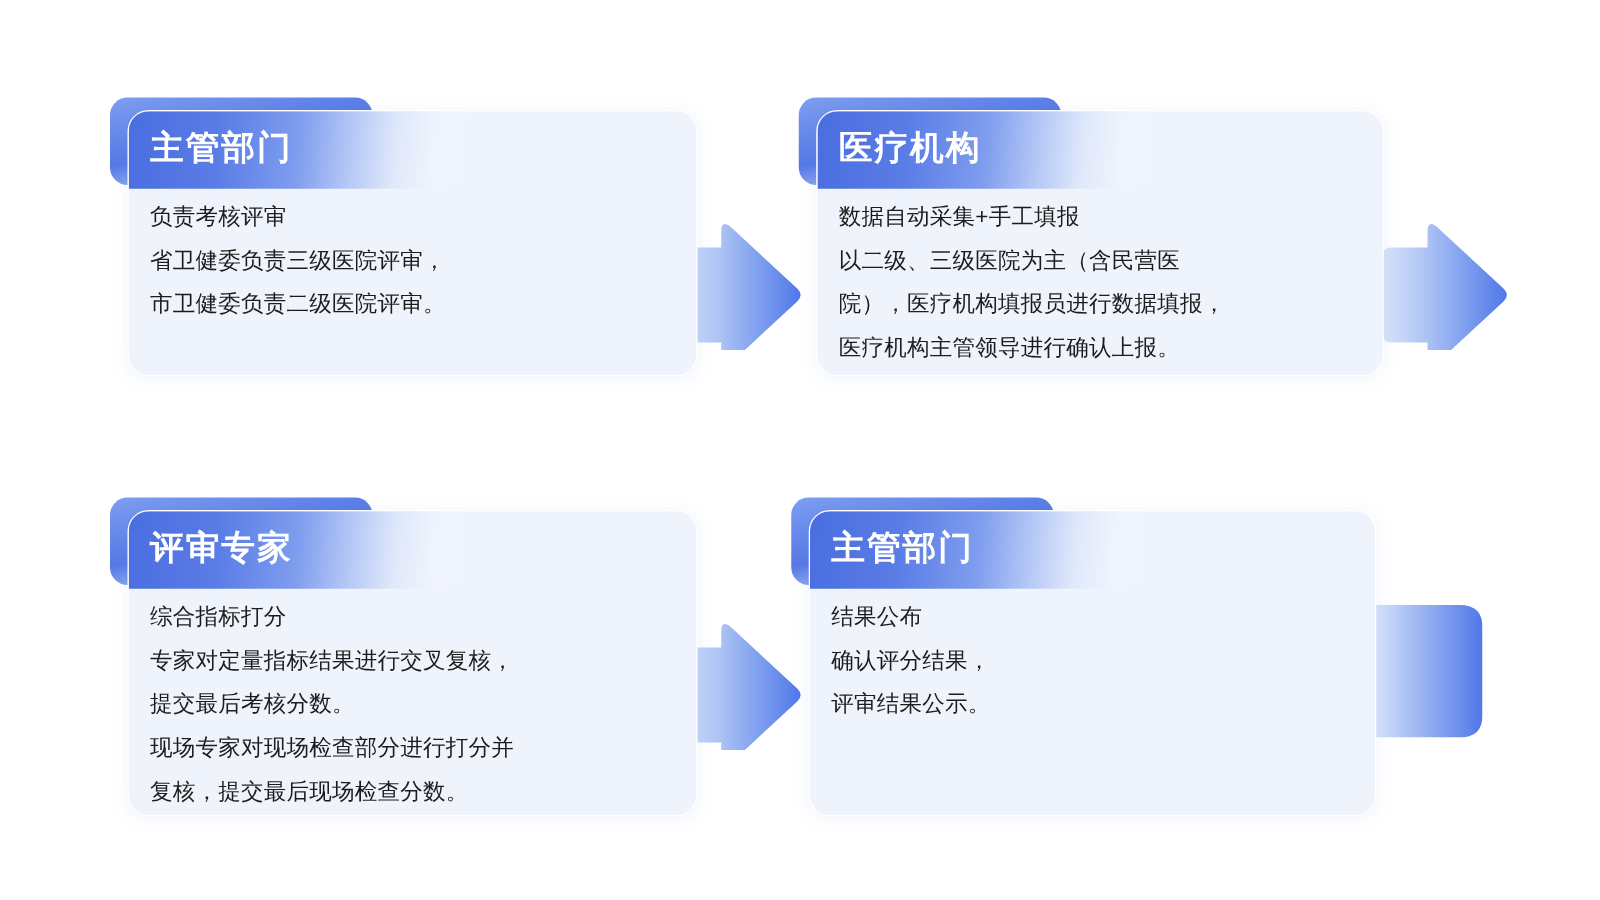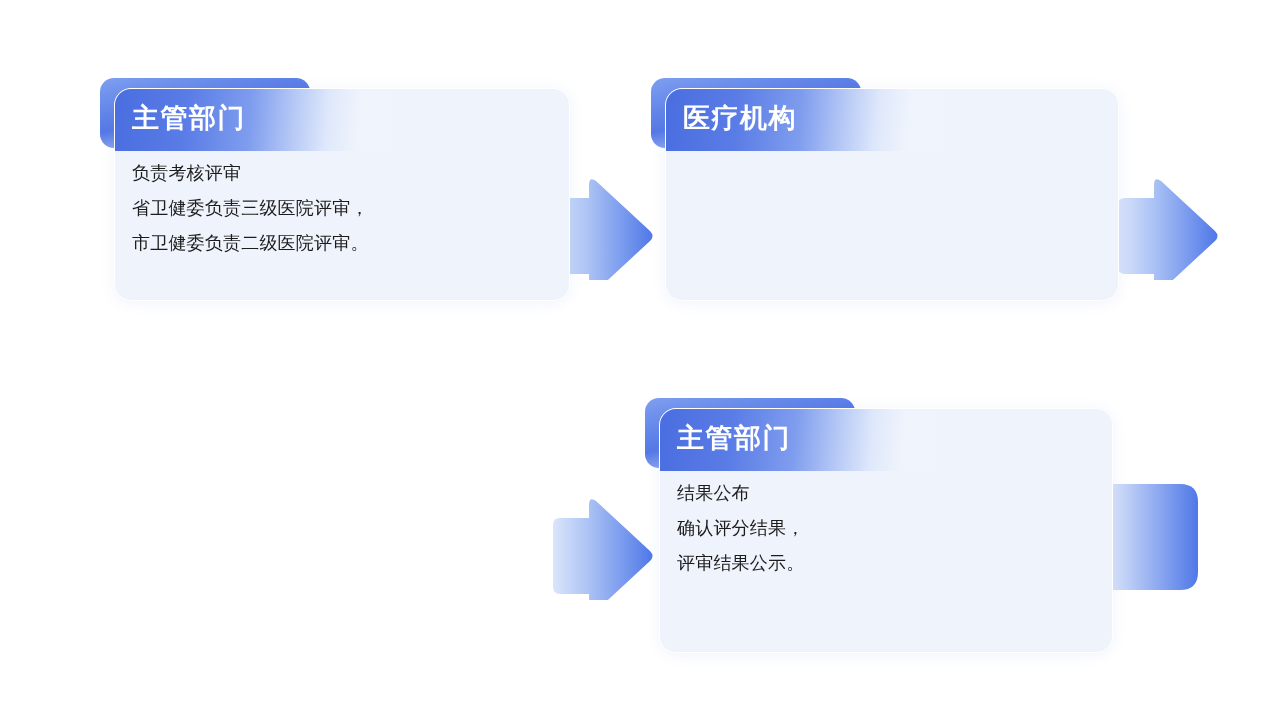--- a/index.html
+++ b/index.html
@@ -10,21 +10,20 @@
     width: 1280px;
     height: 720px;
     background: #ffffff;
     font-family: "Liberation Sans", "DejaVu Sans", sans-serif;
     overflow: hidden;
   }
   #stage {
     position: relative;
     width: 1269px;
     height: 720px;
-    margin-left: 12px;
   }
 
   
   .card-wrap {
     position: absolute;
   }
   .back-plate {
     position: absolute;
     left: -14px;
     top: -10px;
@@ -168,22 +167,38 @@
 省卫健委负责三级医院评审，
 市卫健委负责二级医院评审。</div>
   </div>
 
   <div class="card-wrap" style="left:653px; top:88px; width:454px; height:213px;">
     <div class="back-plate"></div>
     <div class="card">
       <div class="card-sheen"></div>
     </div>
     <div class="card-title">医疗机构</div>
-  </div>
-
+    <div class="card-body">数据自动采集+手工填报
+以二级、三级医院为主（含民营医
+院），医疗机构填报员进行数据填报，
+医疗机构主管领导进行确认上报。</div>
+  </div>
+
+  <div class="card-wrap" style="left:102px; top:408px; width:456px; height:245px;">
+    <div class="back-plate"></div>
+    <div class="card">
+      <div class="card-sheen"></div>
+    </div>
+    <div class="card-title">评审专家</div>
+    <div class="card-body">综合指标打分
+专家对定量指标结果进行交叉复核，
+提交最后考核分数。
+现场专家对现场检查部分进行打分并
+复核，提交最后现场检查分数。</div>
+  </div>
 
   <div class="card-wrap" style="left:647px; top:408px; width:454px; height:245px;">
     <div class="back-plate"></div>
     <div class="card">
       <div class="card-sheen"></div>
     </div>
     <div class="card-title">主管部门</div>
     <div class="card-body">结果公布
 确认评分结果，
 评审结果公示。</div>

